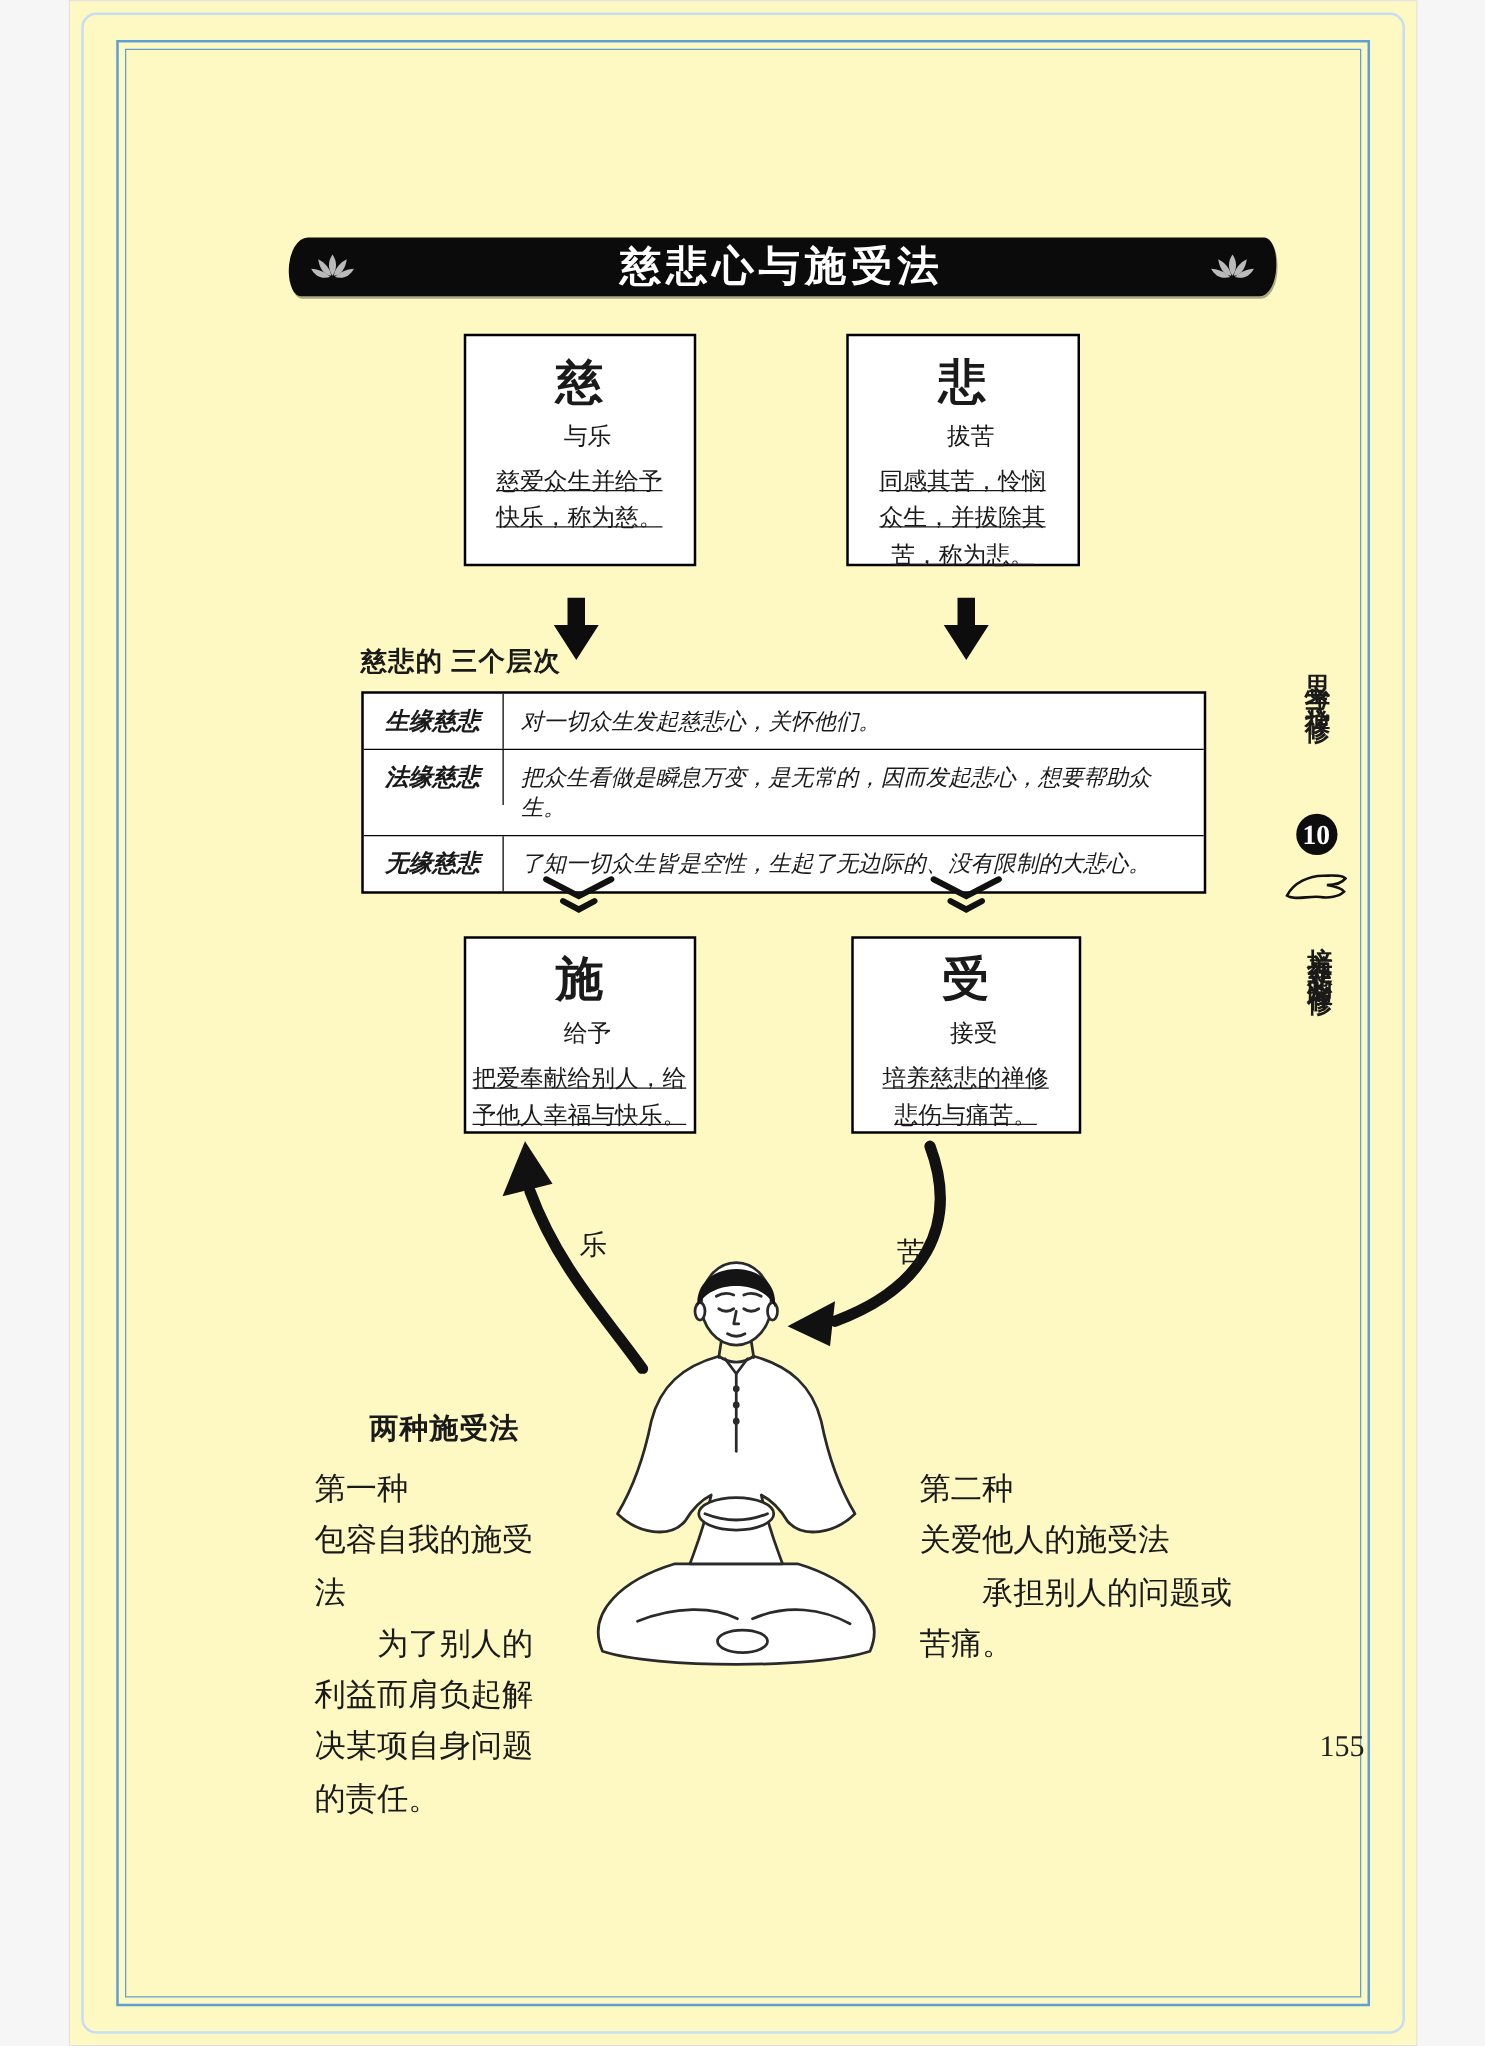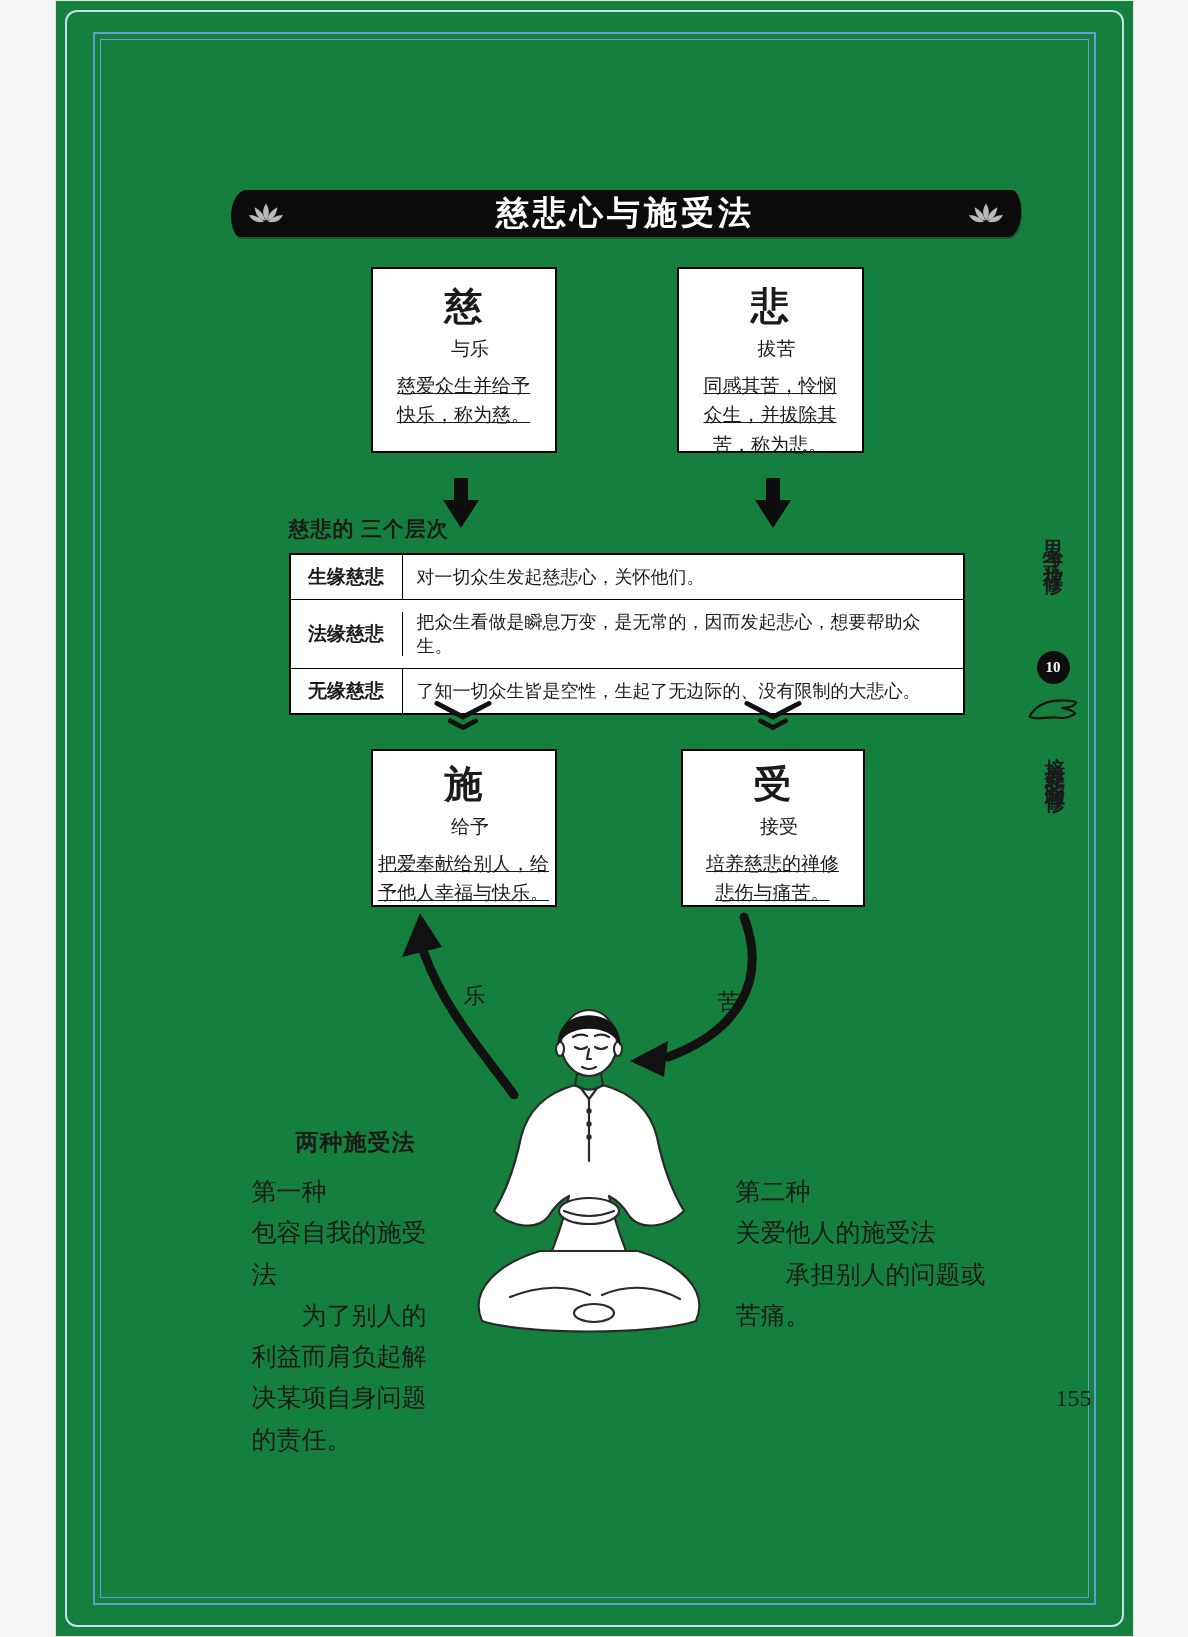--- a/index.html
+++ b/index.html
@@ -1,19 +1,19 @@
 <!DOCTYPE html>
 <html><head>
 <meta charset="utf-8">
 <style>
   * { margin:0; padding:0; box-sizing:border-box; }
   html,body { background:#f6f6f6; }
   body { font-family:"Liberation Sans", sans-serif; color:#1a1a1a; }
 
-  .page { position:relative; width:1079px; height:1637px; background:#15803d;
+  .page { position:relative; width:1079px; height:1637px; background:#fef9c3;
           border:1px solid #e2e2e2; overflow:hidden; margin:0 auto; }
 
   
   .frame-a { position:absolute; inset:9px; border:2px solid #c7ddf2; border-radius:12px; pointer-events:none; }
   .frame-b { position:absolute; inset:31px 37px; border:2px solid #5e9fd4; pointer-events:none; }
   .frame-c { position:absolute; inset:38px 44px; border:1px solid #5e9fd4; pointer-events:none; }
 
   
   .banner { position:absolute; left:175px; top:189px; width:790px; height:47px;
             background:#0b0b0b; border-radius:16px 10px 14px 10px / 60% 45% 55% 45%;
@@ -41,21 +41,21 @@
 
   .chev { position:absolute; width:58px; height:32px; }
   .chev.c1 { left:378px; top:699px; }
   .chev.c2 { left:688px; top:699px; }
 
   
   .levels-heading { position:absolute; left:233px; top:514px; font-size:21px; font-weight:bold;
                     letter-spacing:1px; font-family:"Liberation Serif", serif; }
   .ltable { position:absolute; left:233px; top:552px; width:676px; border:2px solid #000; background:#fff;
             font-family:"Liberation Serif", serif; }
-  .lrow { display:flex; border-top:1px solid #000; align-items:center; }
+  .lrow { display:flex; border-top:1px solid #000; align-items:flex-start;font-style:italic; }
   .lrow:first-child { border-top:none; }
   .lrow .lab { width:112px; flex:0 0 112px; border-right:1px solid #000; font-weight:bold;
                font-size:19px; padding:9px 4px; text-align:center; }
   .lrow .txt { flex:1; font-size:18px; padding:10px 8px 10px 14px; display:flex; align-items:center; }
 
   
   .cycle-svg { position:absolute; left:330px; top:908px; width:430px; height:190px; }
   .cycle-label { position:absolute; font-size:22px; font-family:"Liberation Serif", serif; }
   .lab-le { left:408px; top:980px; }
   .lab-ku { left:662px; top:986px; }
@@ -71,21 +71,21 @@
   .method .bd { display:block; text-indent:2em; }
   .method-one { left:196px; top:1170px; width:180px; }
   .method-two { left:680px; top:1170px; width:272px; }
 
   
   .vtext { position:absolute; writing-mode:vertical-rl; text-orientation:upright;
            font-family:"Liberation Serif", serif; font-weight:600; font-size:20px; color:#1a1a1a; }
   .vtext.top { left:985px; top:522px; letter-spacing:9px; }
   .vtext.bottom { left:987px; top:740px; letter-spacing:6px; }
   .badge { position:absolute; left:981px; top:650px; width:33px; height:33px; border-radius:50%;
-           background:#0d0d0d; color:#fff; font-size:15px; font-weight:bold; text-align:center;
+           background:#0d0d0d; color:#fff; font-size:22px; font-weight:bold; text-align:center;
            line-height:33px; font-family:"Liberation Serif", serif; }
   .hand { position:absolute; left:970px; top:690px; width:54px; height:34px; }
 
   .page-number { position:absolute; left:968px; top:1384px; font-size:24px;
                  font-family:"Liberation Serif", serif; color:#222;margin-left:32px; }
 </style>
 </head>
 <body>
 
 <div class="page">

